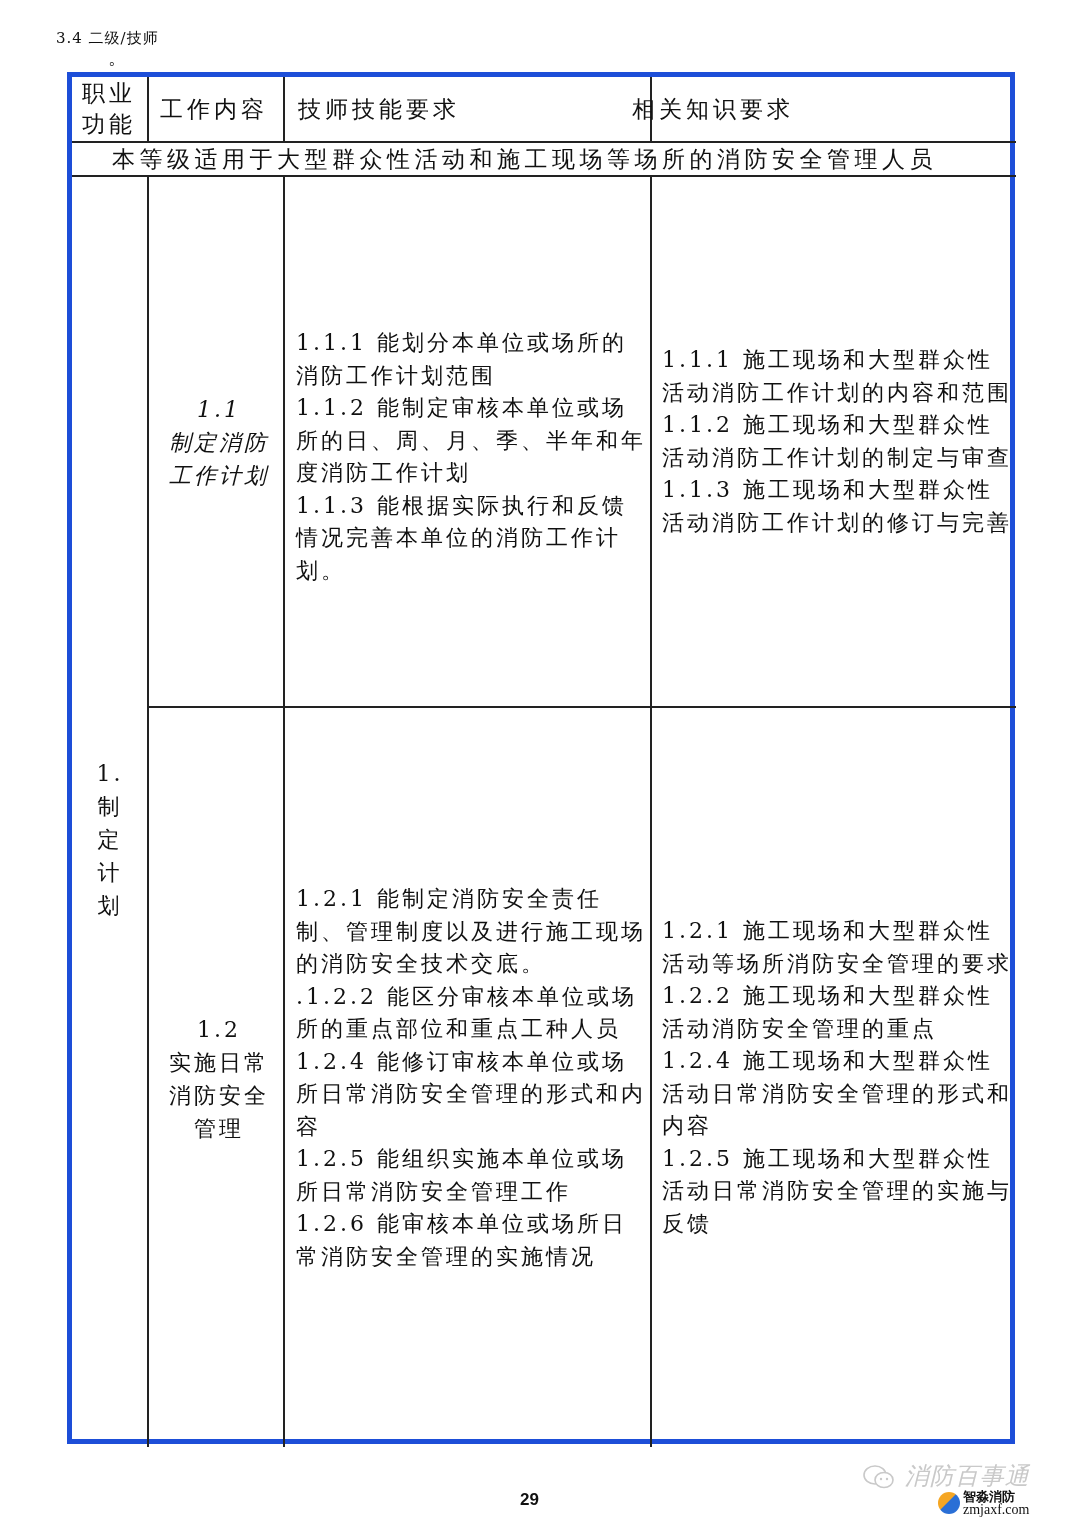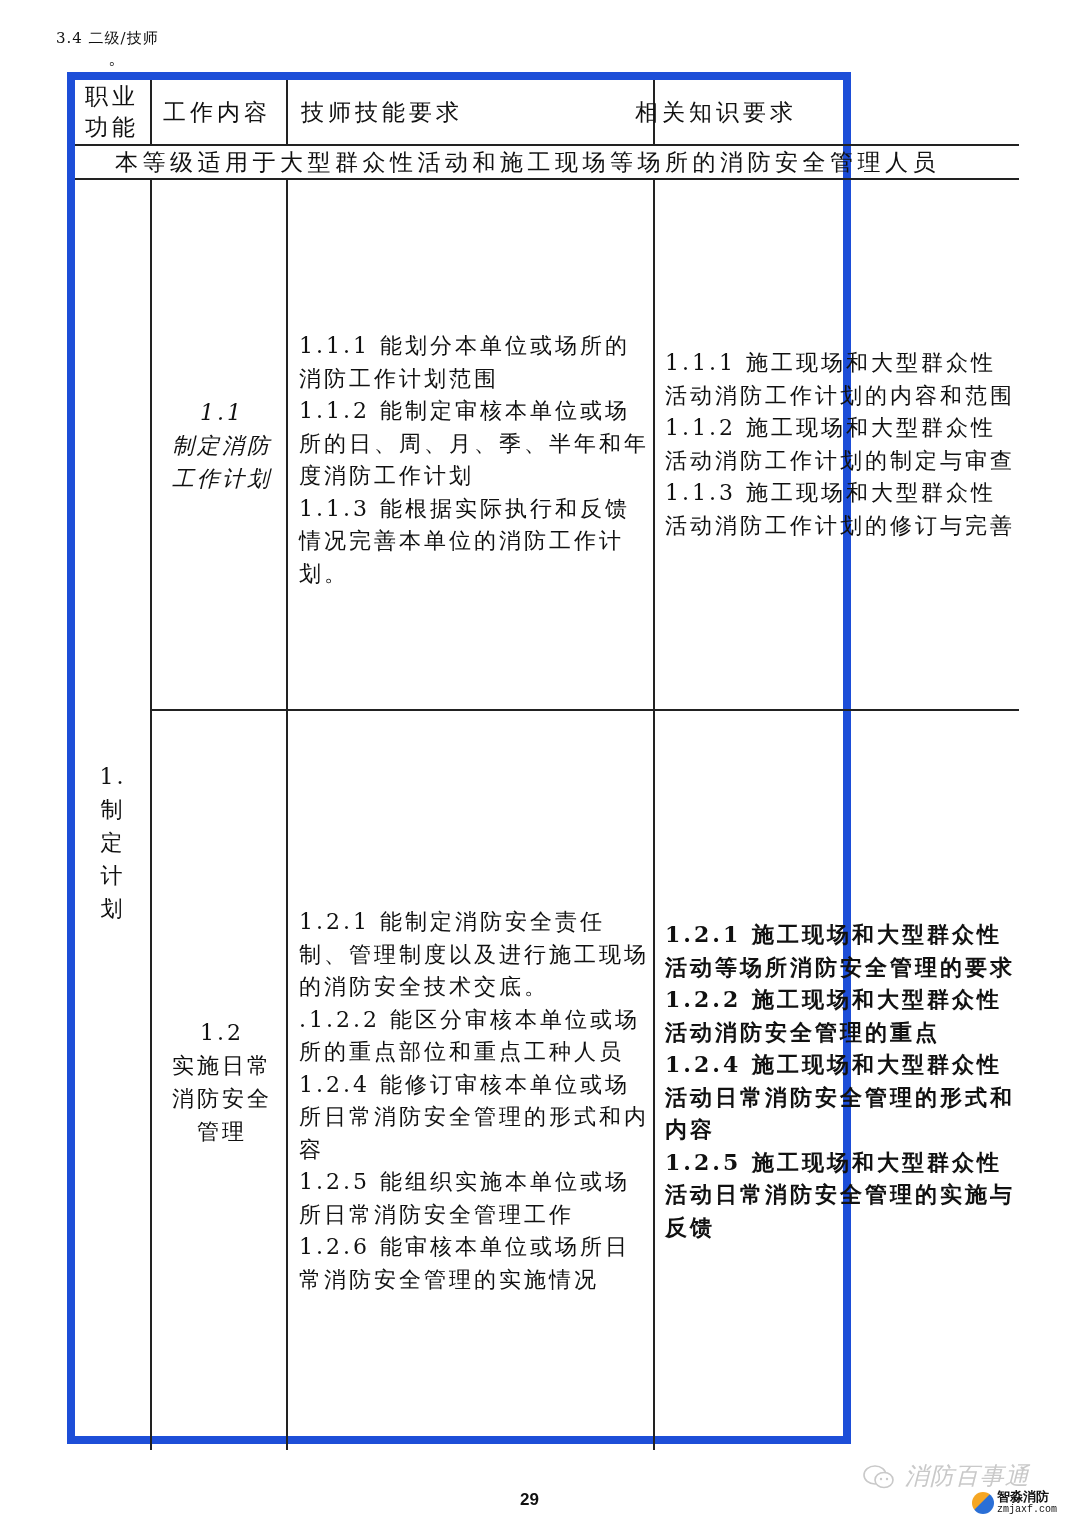--- a/index.html
+++ b/index.html
@@ -1,40 +1,40 @@
 <!DOCTYPE html>
 <html><head>
 <meta charset="utf-8">
 <style>
   html, body { margin: 0; padding: 0; background: #ffffff; }
   body { width: 1080px; height: 1525px; position: relative; overflow: hidden;
          font-family: "DejaVu Serif", "Liberation Serif", serif; color: #111; }
   .heading { position: absolute; left: 56px; top: 6px; font-size: 15px; letter-spacing: 1px; margin-top: 23px; }
   .dot { position: absolute; left: 108px; top: 46px; font-size: 18px; }
-  .tbl { position: absolute; left: 67px; top: 72px; width: 784px; height: 1372px;
-         border: 8px solid #1d4ed8; box-sizing: border-box; }
+  .tbl { position: absolute; left: 67px; top: 72px; width: 948px; height: 1372px;
+         border: 5px solid #1d4ed8; box-sizing: border-box; }
   .line-h, .line-v { position: absolute; background: #222; }
   .line-h { height: 2px; }
   .line-v { width: 2px; }
   .cell { position: absolute; box-sizing: border-box; font-size: 22px; line-height: 32.5px; letter-spacing: 3px; }
   .center { text-align: center; }
   .vcenter { display: flex; flex-direction: column; justify-content: center; }
   .hdr { font-size: 23px; letter-spacing: 4px; }
   .para { white-space: normal; word-break: break-all; }
   .page-num { position: absolute; left: 520px; top: 1490px; font-family: "Liberation Sans", sans-serif;
               font-weight: bold; font-size: 17px; }
   .wm { position: absolute; left: 862px; top: 1460px; font-family: "DejaVu Sans", sans-serif;
         font-size: 24px; color: #c9c9c9; letter-spacing: 1px; font-style: italic; }
   .wm-icon { display: inline-block; width: 34px; height: 26px; vertical-align: middle; }
-  .logo { position: absolute; left: 972px; top: 1490px; display: flex; align-items: center; }
+  .logo { position: absolute; left: 938px; top: 1490px; display: flex; align-items: center; }
   .logo-icon { width: 22px; height: 22px; border-radius: 50%;
                background: linear-gradient(135deg, #f5a623 0%, #f5a623 45%, #2a6fd6 46%, #2a6fd6 100%); }
   .logo-text { margin-left: 3px; line-height: 13px; }
   .logo-cn { font-family: "DejaVu Sans", sans-serif; font-weight: bold; font-size: 13px; color: #111; }
-  .logo-url { font-family: Liberation Mono, monospace; font-size: 10px; color: #111; }
+  .logo-url { font-family: Liberation Serif, serif; font-size: 14px; color: #111; }
 </style>
 </head>
 <body>
 
 <div class="heading">3.4 二级/技师</div>
 <div class="dot">。</div>
 
 <div class="tbl">
 
   <div class="line-h" style="left:0; top:64px; width:944px;"></div>
@@ -82,28 +82,28 @@
   <div class="cell para" style="left:590px; top:267px; width:350px;">
     <div>1.1.1 施工现场和大型群众性活动消防工作计划的内容和范围</div>
     <div>1.1.2 施工现场和大型群众性活动消防工作计划的制定与审查</div>
     <div>1.1.3 施工现场和大型群众性活动消防工作计划的修订与完善</div>
   </div>
 
   <div class="cell center" style="left:84px; top:936px; width:126px; line-height:33px;">
     <div>1.2</div>
     <div style="padding:0 12px;">实施日常消防安全管理</div>
   </div>
-  <div class="cell para" style="left:224px; top:806px; width:350px;margin-top:20px;">
+  <div class="cell para" style="left:224px; top:806px; width:350px;">
     <div>1.2.1 能制定消防安全责任制、管理制度以及进行施工现场的消防安全技术交底。</div>
     <div>.1.2.2 能区分审核本单位或场所的重点部位和重点工种人员</div>
     <div>1.2.4 能修订审核本单位或场所日常消防安全管理的形式和内容</div>
     <div>1.2.5 能组织实施本单位或场所日常消防安全管理工作</div>
     <div>1.2.6 能审核本单位或场所日常消防安全管理的实施情况</div>
   </div>
-  <div class="cell para" style="left:590px; top:838px; width:350px;font-weight:bold;">
+  <div class="cell para" style="left:590px; top:838px; width:350px;">
     <div>1.2.1 施工现场和大型群众性活动等场所消防安全管理的要求</div>
     <div>1.2.2 施工现场和大型群众性活动消防安全管理的重点</div>
     <div>1.2.4 施工现场和大型群众性活动日常消防安全管理的形式和内容</div>
     <div>1.2.5 施工现场和大型群众性活动日常消防安全管理的实施与反馈</div>
   </div>
 </div>
 
 <div class="page-num">29</div>
 
 <div class="wm">

